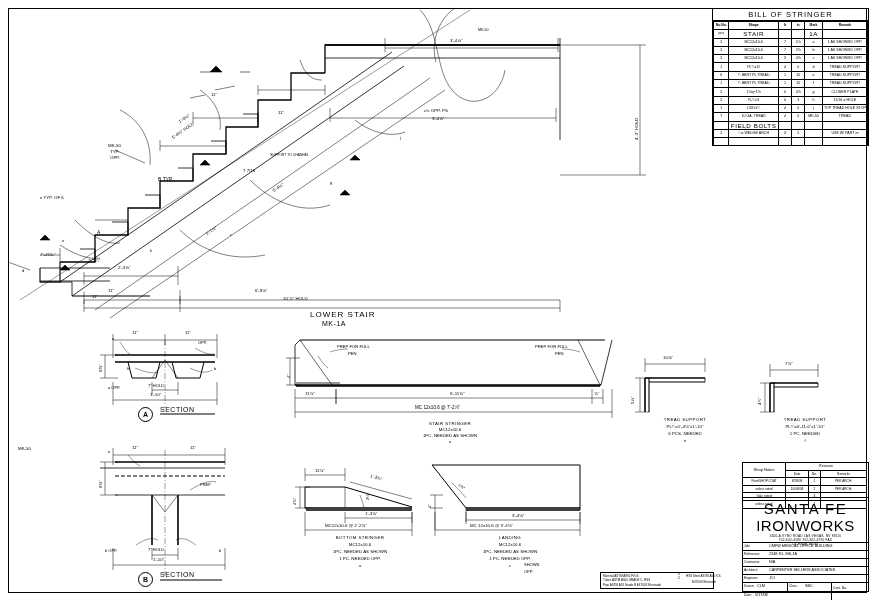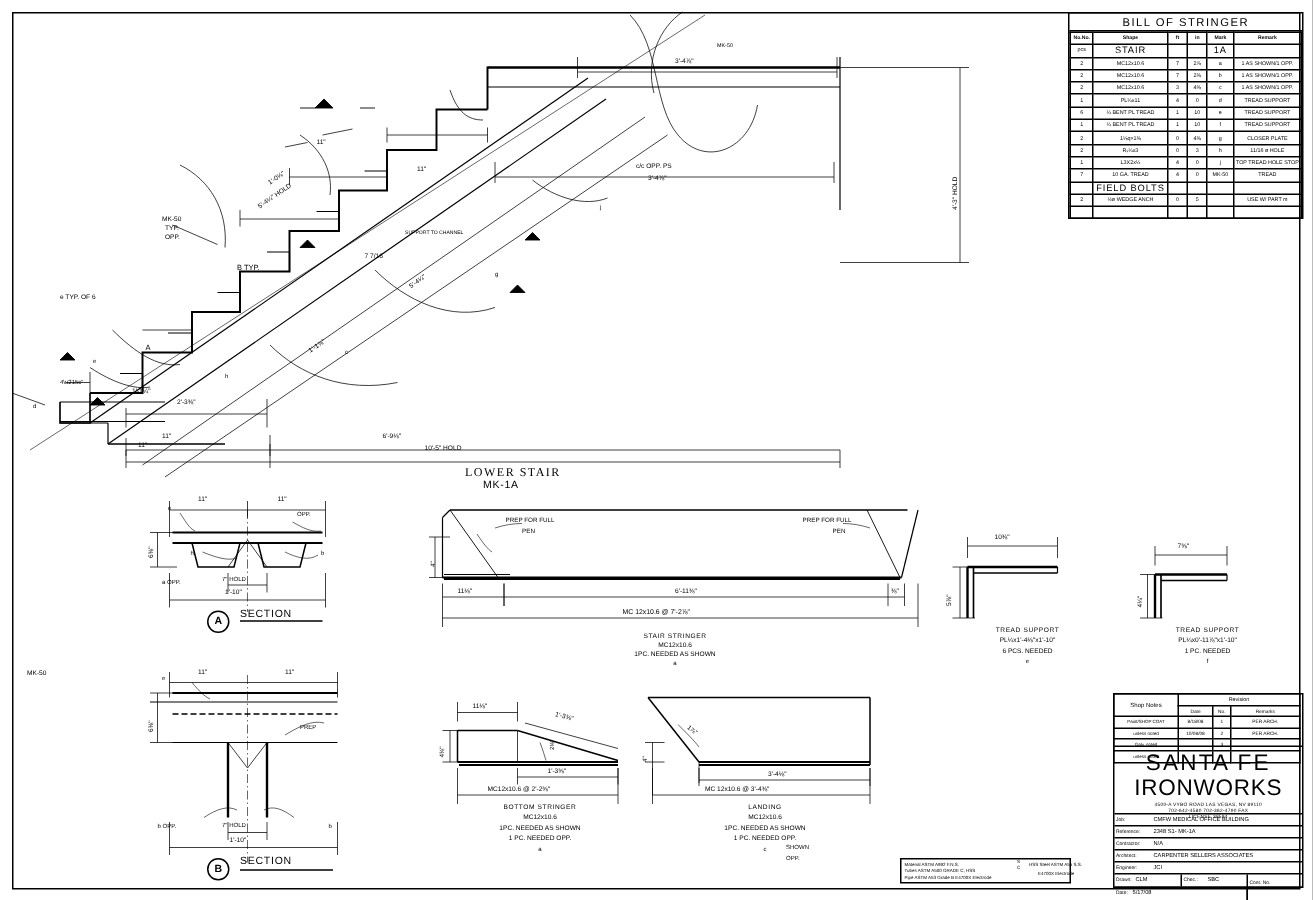--- a/index.html
+++ b/index.html
@@ -143,21 +143,21 @@
         <path d="M240 72 L250 72"></path>
         <path d="M40 240 L50 240 L45 235 Z" fill="#000"></path>
         <path d="M200 165 L210 165 L205 160 Z" fill="#000"></path>
         <path d="M340 195 L350 195 L345 190 Z" fill="#000"></path>
         <path d="M350 160 L360 160 L355 155 Z" fill="#000"></path>
         <path d="M60 270 L70 270 L65 265 Z" fill="#000"></path>
       </g>
     </g>
   </svg>
 
-  <div class="t" style="left:310px;top:310px;font-size:8px;letter-spacing:1px;font-family:Liberation Serif, serif;">LOWER  STAIR</div>
+  <div class="t" style="left:310px;top:310px;font-size:8px;letter-spacing:1px;">LOWER  STAIR</div>
   <div class="t" style="left:322px;top:320px;font-size:7px;letter-spacing:.5px;">MK-1A</div>
   <div class="t" style="left:283px;top:296px;font-size:4.4px;">10'-5" HOLD</div>
   <div class="t" style="left:255px;top:288px;font-size:4.4px;">6'-9⅛"</div>
   <div class="t" style="left:108px;top:288px;font-size:4.4px;">11"</div>
   <div class="t" style="left:118px;top:265px;font-size:4.4px;">2'-3⅜"</div>
   <div class="t" style="left:88px;top:258px;font-size:4.4px;">1'-1¼"</div>
   <div class="t" style="left:634px;top:140px;font-size:4.4px;transform:rotate(-90deg);transform-origin:left top;">4'-3" HOLD</div>
   <div class="t" style="left:450px;top:38px;font-size:4.4px;">3'-4⅞"</div>
   <div class="t" style="left:424px;top:108px;font-size:4.4px;">c/c OPP. PS</div>
   <div class="t" style="left:432px;top:116px;font-size:4.4px;">3'-4⅞"</div>

